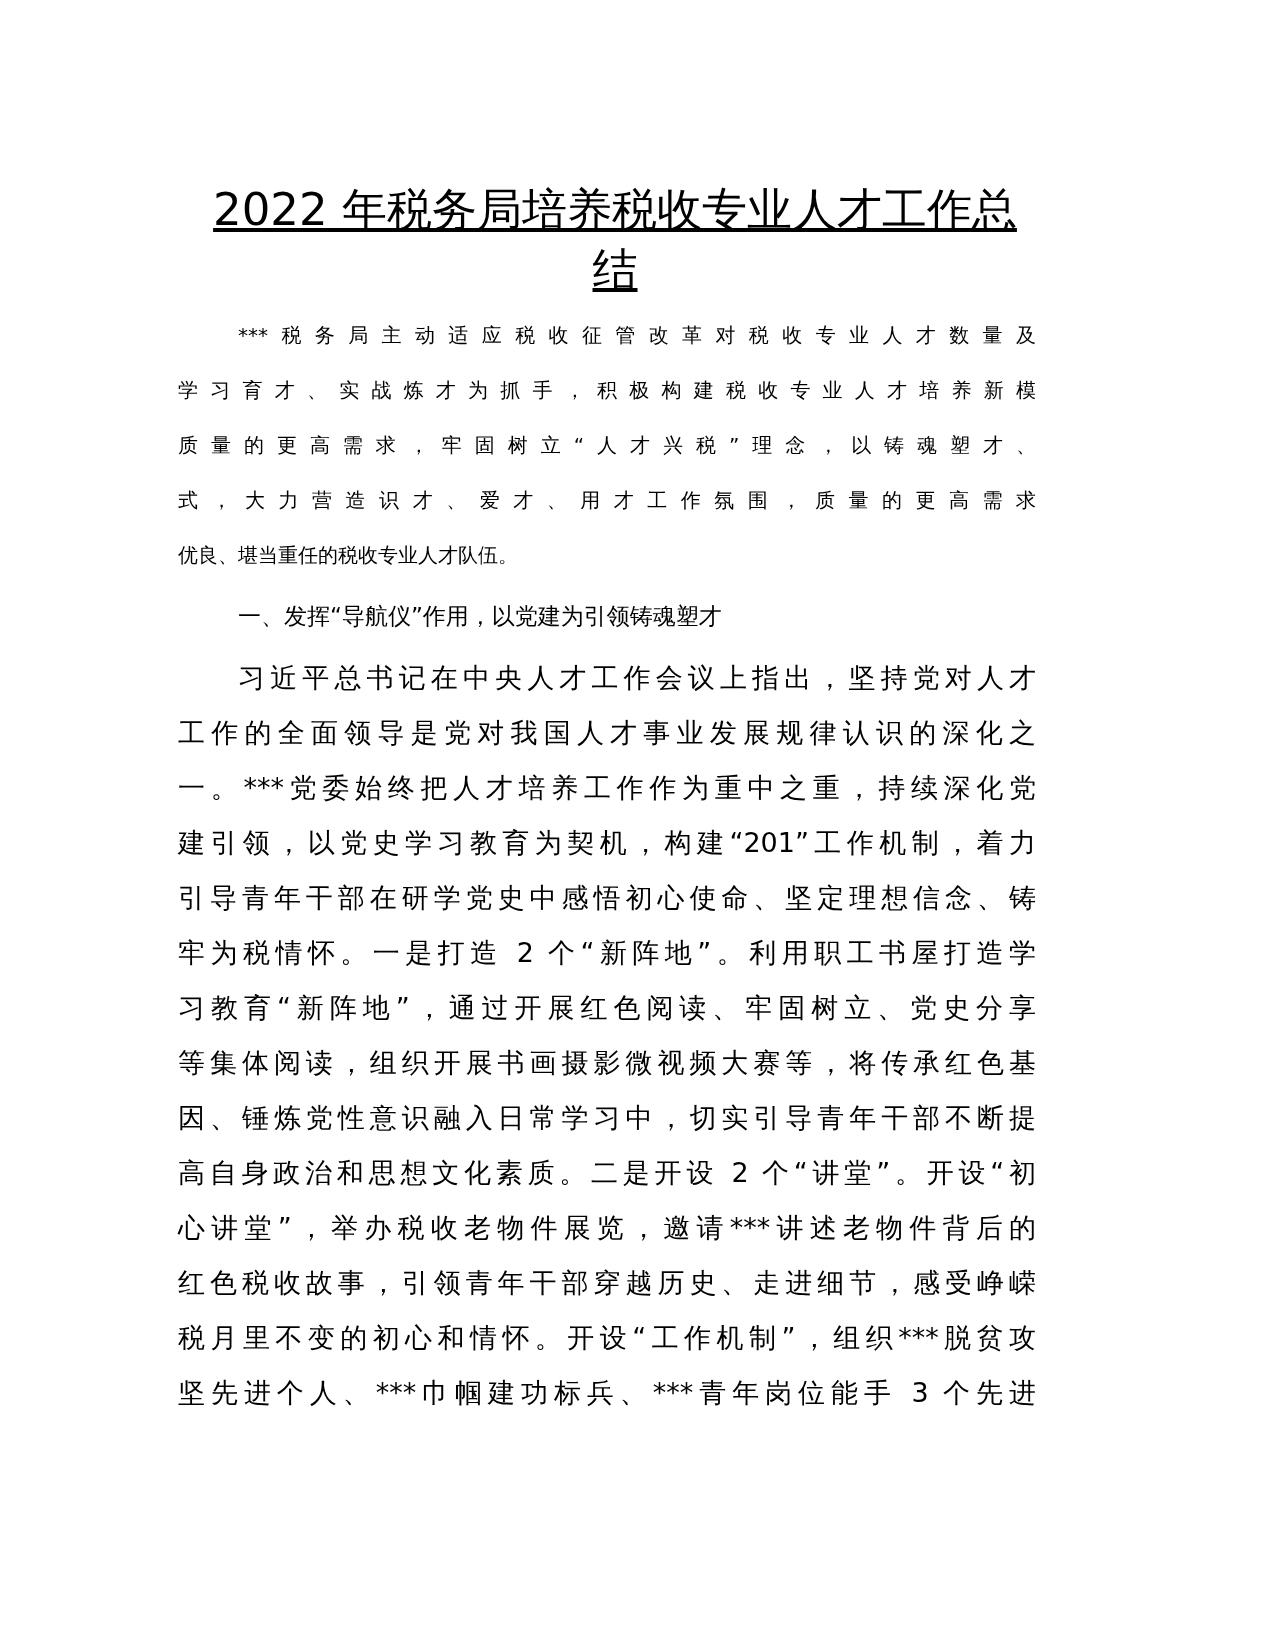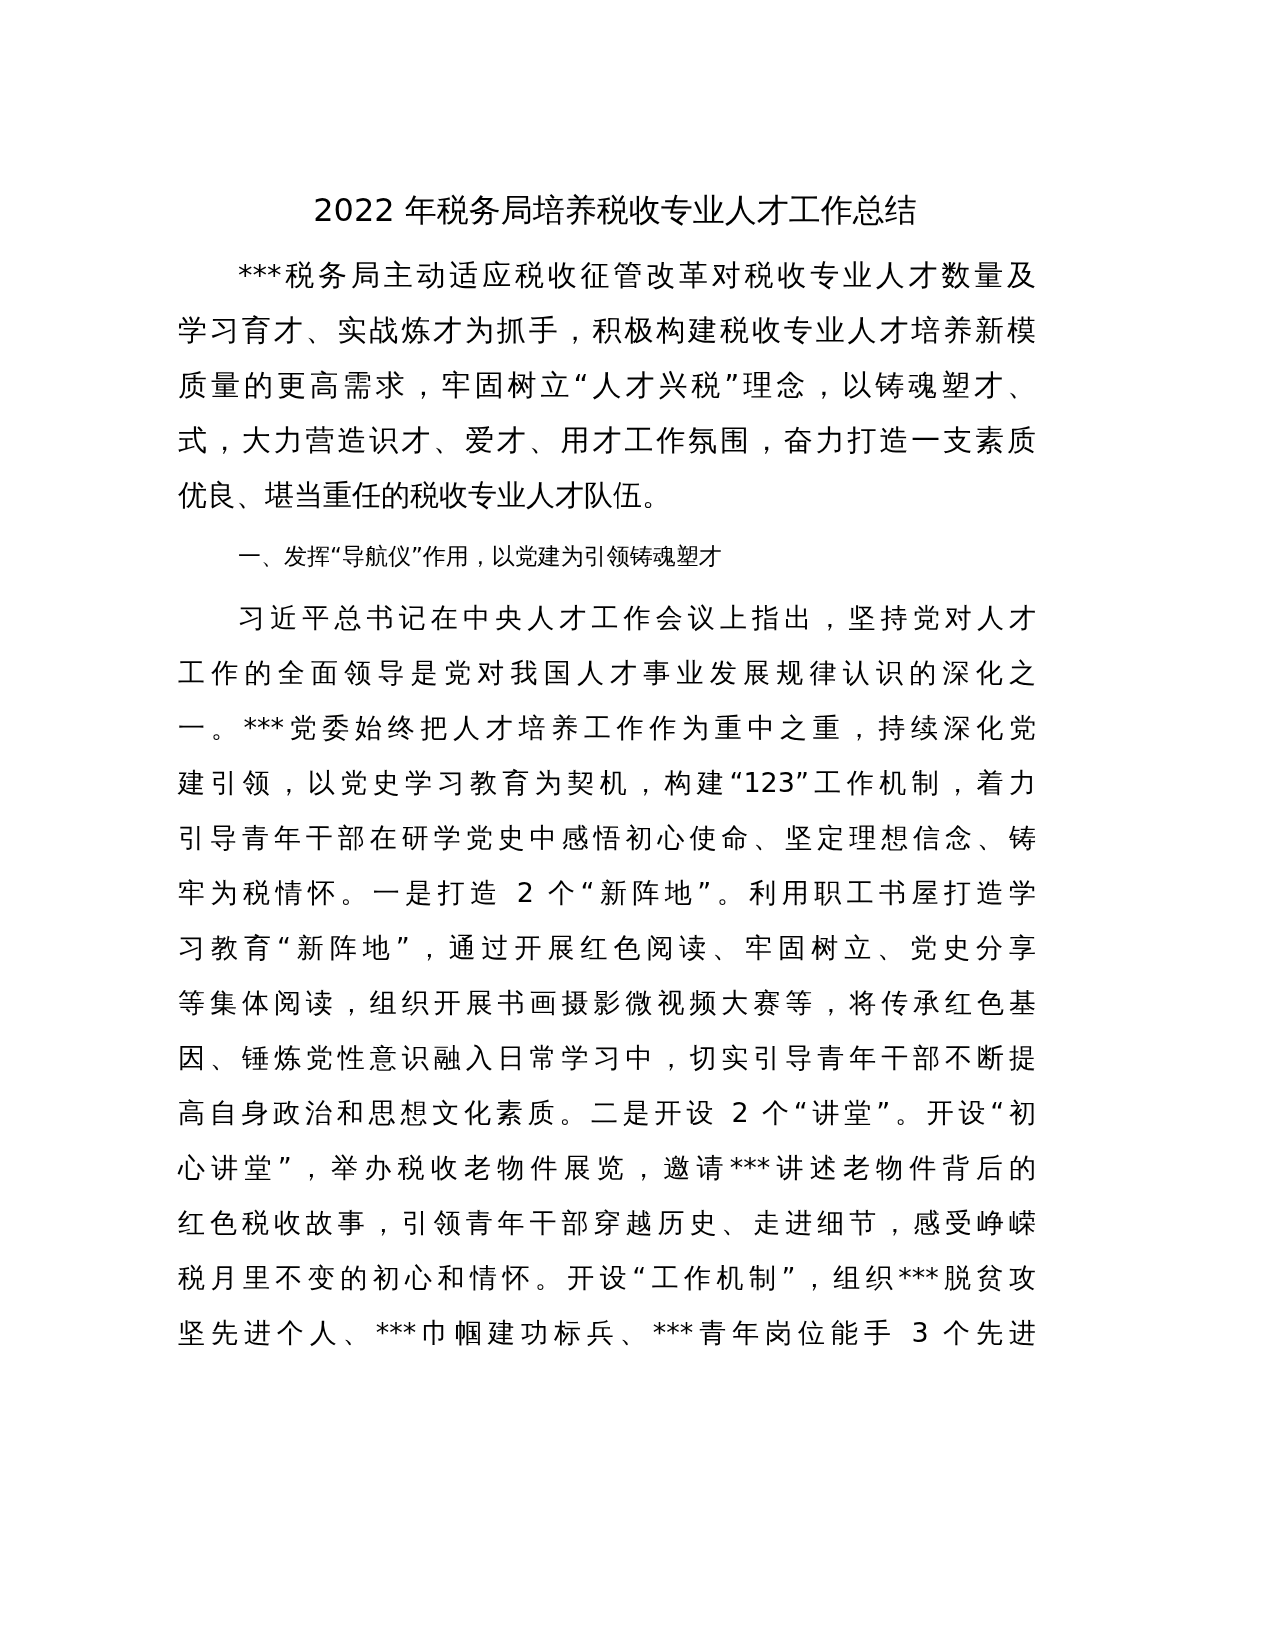--- a/index.html
+++ b/index.html
@@ -15,27 +15,28 @@
       font-family: "DejaVu Sans", "Liberation Sans", sans-serif;
       color: #000000;
     }
     .page {
       position: absolute;
       left: 178px;
       top: 180px;
       width: 858px;
     }
     .doc-title {
-      font-size: 32px;
+      font-size: 45px;
       line-height: 60px;
       text-align: center;
       margin: 0 0 8px 0;
       font-weight: normal;
       letter-spacing: 0px;
       padding-left: 16px;
+      text-decoration: underline;
     }
     .heading {
       font-size: 23px;
       line-height: 55px;
       margin: 0 0 6px 0;
       text-indent: 60px;
     }
     .line {
       display: block;
       white-space: nowrap;
@@ -44,35 +45,35 @@
     }
     .line.first { padding-left: 60px; }
     .line.last { text-align-last: left; }
   </style>
 </head>
 <body>
 
 <div class="page">
   <h1 class="doc-title">2022 年税务局培养税收专业人才工作总结</h1>
 
-  <div class="para-block" style="font-size:29px;line-height:55px;margin-bottom:6px;">
+  <div class="para-block" style="font-size:20px;line-height:55px;margin-bottom:6px;">
     <span class="line first">***税务局主动适应税收征管改革对税收专业人才数量及</span>
     <span class="line">学习育才、实战炼才为抓手，积极构建税收专业人才培养新模</span>
     <span class="line">质量的更高需求，牢固树立“人才兴税”理念，以铸魂塑才、</span>
-    <span class="line">式，大力营造识才、爱才、用才工作氛围，奋力打造一支素质</span>
+    <span class="line">式，大力营造识才、爱才、用才工作氛围，质量的更高需求</span>
     <span class="line last">优良、堪当重任的税收专业人才队伍。</span>
   </div>
 
   <div class="heading">一、发挥“导航仪”作用，以党建为引领铸魂塑才</div>
 
   <div class="para-block" style="font-size:27px;line-height:55px;">
     <span class="line first">习近平总书记在中央人才工作会议上指出，坚持党对人才</span>
     <span class="line">工作的全面领导是党对我国人才事业发展规律认识的深化之</span>
     <span class="line">一。***党委始终把人才培养工作作为重中之重，持续深化党</span>
-    <span class="line">建引领，以党史学习教育为契机，构建“123”工作机制，着力</span>
+    <span class="line">建引领，以党史学习教育为契机，构建“201”工作机制，着力</span>
     <span class="line">引导青年干部在研学党史中感悟初心使命、坚定理想信念、铸</span>
     <span class="line">牢为税情怀。一是打造 2 个“新阵地”。利用职工书屋打造学</span>
     <span class="line">习教育“新阵地”，通过开展红色阅读、牢固树立、党史分享</span>
     <span class="line">等集体阅读，组织开展书画摄影微视频大赛等，将传承红色基</span>
     <span class="line">因、锤炼党性意识融入日常学习中，切实引导青年干部不断提</span>
     <span class="line">高自身政治和思想文化素质。二是开设 2 个“讲堂”。开设“初</span>
     <span class="line">心讲堂”，举办税收老物件展览，邀请***讲述老物件背后的</span>
     <span class="line">红色税收故事，引领青年干部穿越历史、走进细节，感受峥嵘</span>
     <span class="line">税月里不变的初心和情怀。开设“工作机制”，组织***脱贫攻</span>
     <span class="line">坚先进个人、***巾帼建功标兵、***青年岗位能手 3 个先进</span>

